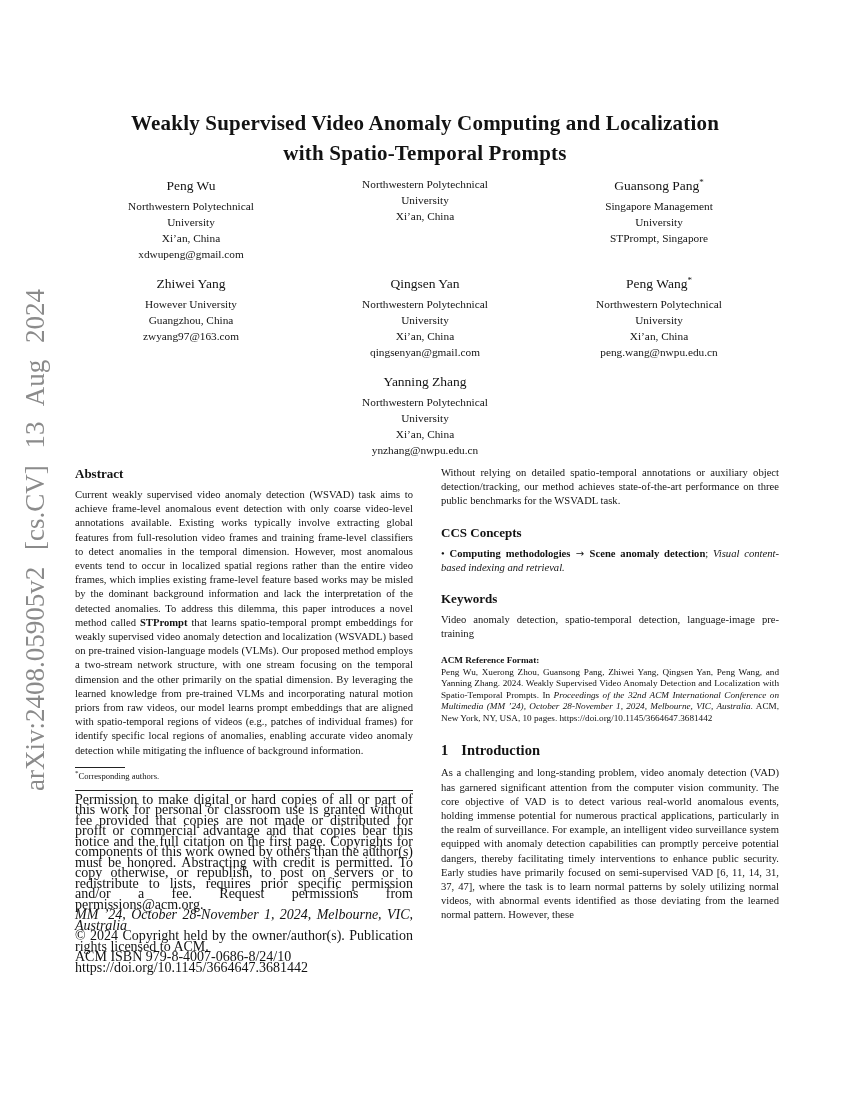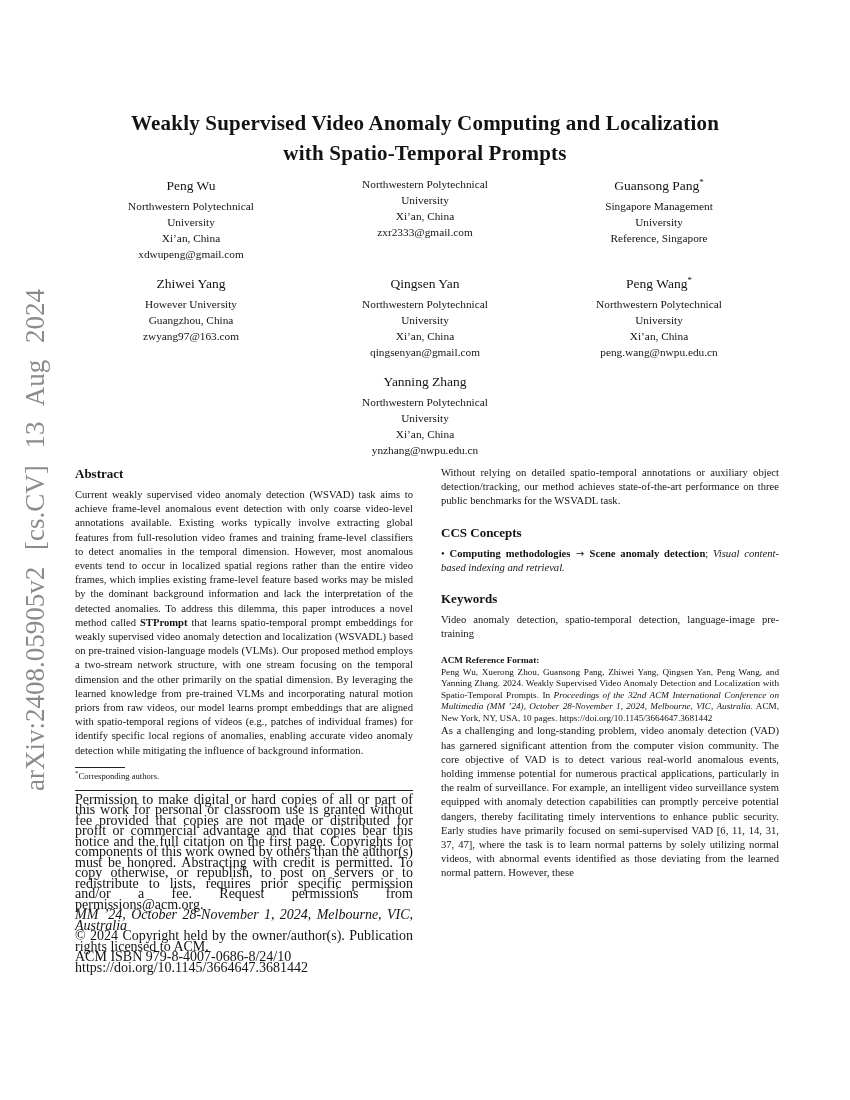--- a/index.html
+++ b/index.html
@@ -71,27 +71,26 @@
         <div class="author-name"><span>Peng Wu</span><span class="author-marker"></span></div>
         <div class="author-line">Northwestern Polytechnical</div>
         <div class="author-line">University</div>
         <div class="author-line">Xi’an, China</div>
         <div class="author-line">xdwupeng@gmail.com</div>
       </div>
       <div class="author-cell">
         <div class="author-line">Northwestern Polytechnical</div>
         <div class="author-line">University</div>
         <div class="author-line">Xi’an, China</div>
-        <div class="author-line">zxr2333@gmail.com</div>
       </div>
       <div class="author-cell">
         <div class="author-name"><span>Guansong Pang</span><span class="author-marker">*</span></div>
         <div class="author-line">Singapore Management</div>
         <div class="author-line">University</div>
-        <div class="author-line">Reference, Singapore</div>
+        <div class="author-line">STPrompt, Singapore</div>
       </div>
     </div>
     <div class="author-row">
       <div class="author-cell">
         <div class="author-name"><span>Zhiwei Yang</span><span class="author-marker"></span></div>
         <div class="author-line">However University</div>
         <div class="author-line"></div>
         <div class="author-line">Guangzhou, China</div>
         <div class="author-line">zwyang97@163.com</div>
       </div>
@@ -147,16 +146,17 @@
     <p class="body-text"><span>• </span><b>Computing methodologies</b><span class="ccs-arrow"> → </span><b>Scene anomaly detection</b><span>; </span><i>Visual content-based indexing and retrieval.</i></p>
 
     <h2 class="heading heading-gap">Keywords</h2>
     <p class="body-text">Video anomaly detection, spatio-temporal detection, language-image pre-training</p>
 
     <div class="acm-ref">
       <p class="ref-label">ACM Reference Format:</p>
       <p class="ref-text"><span>Peng Wu, Xuerong Zhou, Guansong Pang, Zhiwei Yang, Qingsen Yan, Peng Wang, and Yanning Zhang. 2024. Weakly Supervised Video Anomaly Detection and Localization with Spatio-Temporal Prompts. In </span><i>Proceedings of the 32nd ACM International Conference on Multimedia (MM ’24), October 28-November 1, 2024, Melbourne, VIC, Australia.</i><span> ACM, New York, NY, USA, 10 pages. </span><a class="doi-link" href="#">https://doi.org/10.1145/3664647.3681442</a></p>
     </div>
 
+    <h2 class="section-heading"><span class="sec-num">1</span><span>Introduction</span></h2>
     <p class="body-text">As a challenging and long-standing problem, video anomaly detection (VAD) has garnered significant attention from the computer vision community. The core objective of VAD is to detect various real-world anomalous events, holding immense potential for numerous practical applications, particularly in the realm of surveillance. For example, an intelligent video surveillance system equipped with anomaly detection capabilities can promptly perceive potential dangers, thereby facilitating timely interventions to enhance public security. Early studies have primarily focused on semi-supervised VAD [6, 11, 14, 31, 37, 47], where the task is to learn normal patterns by solely utilizing normal videos, with abnormal events identified as those deviating from the learned normal pattern. However, these</p>
   </div>
 
 </div>
 
 </body></html>

